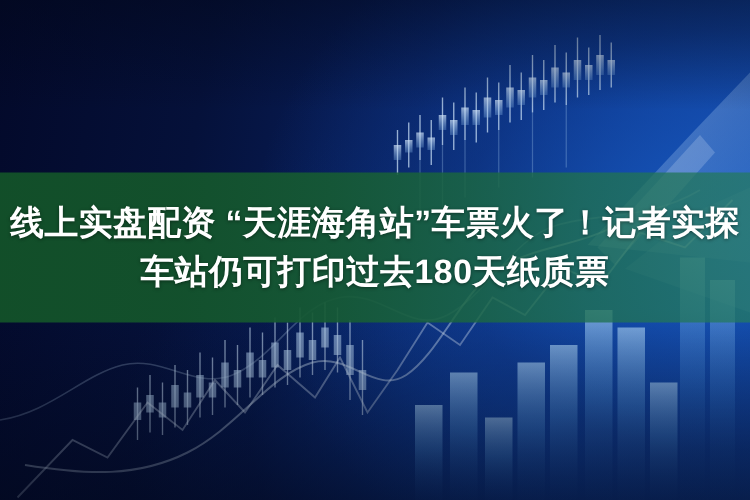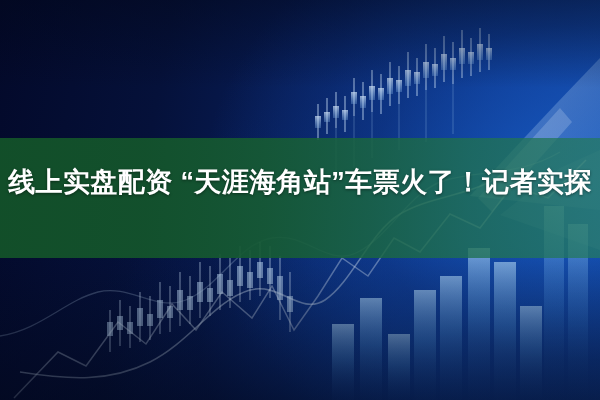--- a/index.html
+++ b/index.html
@@ -42,21 +42,21 @@
        rgba(19,82,44,0.97) 24%,
        rgba(22,90,52,0.93) 44%,
        rgba(26,101,66,0.86) 62%,
        rgba(31,112,82,0.80) 78%,
        rgba(36,122,96,0.74) 100%);
   }
   
   #headline {
     position: absolute;
     left: 0;
-    top: 122px;
+    top: 138px;
     width: 600px;
     height: 120px;
     display: flex;
     flex-direction: column;
     align-items: center;
     justify-content: center;
     gap: 4px;
   }
   .head-line {
     color: #ffffff;
@@ -227,15 +227,16 @@
       <path d="M 0,336 C 40,330 66,300 98,292 C 130,284 156,312 186,300 C 220,286 238,244 272,238 C 306,232 328,268 358,252 C 392,234 410,190 446,180 C 480,170 520,176 560,152" fill="none" stroke="#bcd4ee" stroke-opacity="0.28" stroke-width="1.3"></path>
     </g>
   </svg>
 
   <div class="layer" id="bg-vignette"></div>
 
   <div id="green-band"></div>
 
   <div id="headline">
     <div class="head-line">线上实盘配资 “天涯海角站”车票火了！记者实探</div>
+    <div class="head-line">车站仍可打印过去180天纸质票</div>
   </div>
 
 </div>
 
 </body></html>

